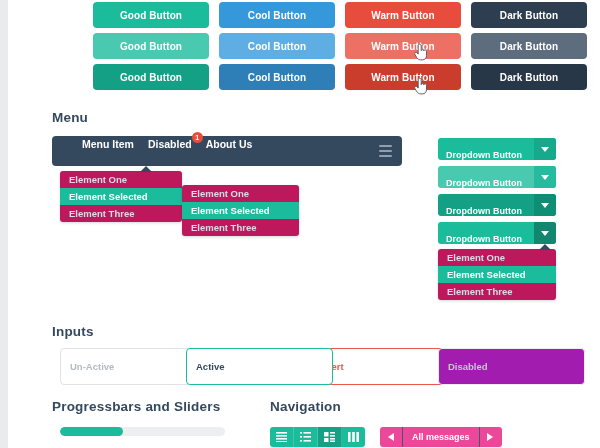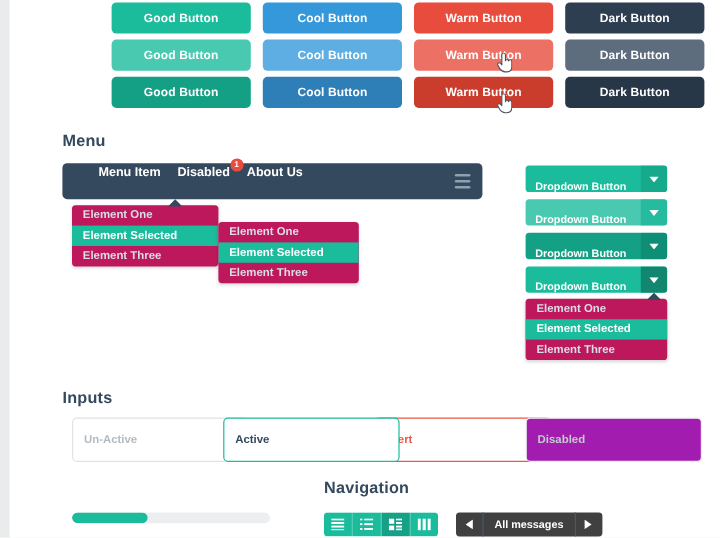--- a/index.html
+++ b/index.html
@@ -121,21 +121,21 @@
     width:23px;height:20px;background:#1abc9c;
     display:flex;align-items:center;justify-content:center;cursor:pointer;
     border-right:1px solid rgba(255,255,255,.18);
   }
   .seg:last-child{border-right:none;}
   .seg.on{background:#16a085;}
 
   
   .pager{
     position:absolute;left:372px;top:427px;height:20px;
-    background:#404040;border-radius:3px;display:flex;align-items:center;
+    background:#ec4899;border-radius:3px;display:flex;align-items:center;
   }
   .pager .pbtn{
     width:22px;height:20px;display:flex;align-items:center;justify-content:center;cursor:pointer;
   }
   .pager .ptxt{
     padding:0 9px;color:#ffffff;font-size:9px;font-weight:bold;
     border-left:1px solid #46596c;border-right:1px solid #46596c;
     height:20px;display:flex;align-items:center;white-space:nowrap;
   }
 
@@ -242,20 +242,21 @@
       </div>
   </div>
 
   <div class="heading" style="top:324px;">Inputs</div>
 
   <input class="inp unactive" type="text" placeholder="Un-Active" style="">
   <input class="inp alert" type="text" value="Alert" style="">
   <input class="inp active" type="text" value="Active" style="">
   <input class="inp disabled" type="text" disabled="" placeholder="Disabled" style="">
 
+  <div class="heading" style="top:399px;">Progressbars and Sliders</div>
   <div class="progress">
     <div class="fill" id="pfill" style="width: 38%;"></div>
   </div>
 
   <div class="heading" style="left:262px;top:399px;">Navigation</div>
 
   <div class="segs" id="segs">
       <div class="seg">
         <svg width="11" height="10" viewBox="0 0 11 10">
           <rect y="0" width="11" height="1.6" fill="#fff"></rect>

